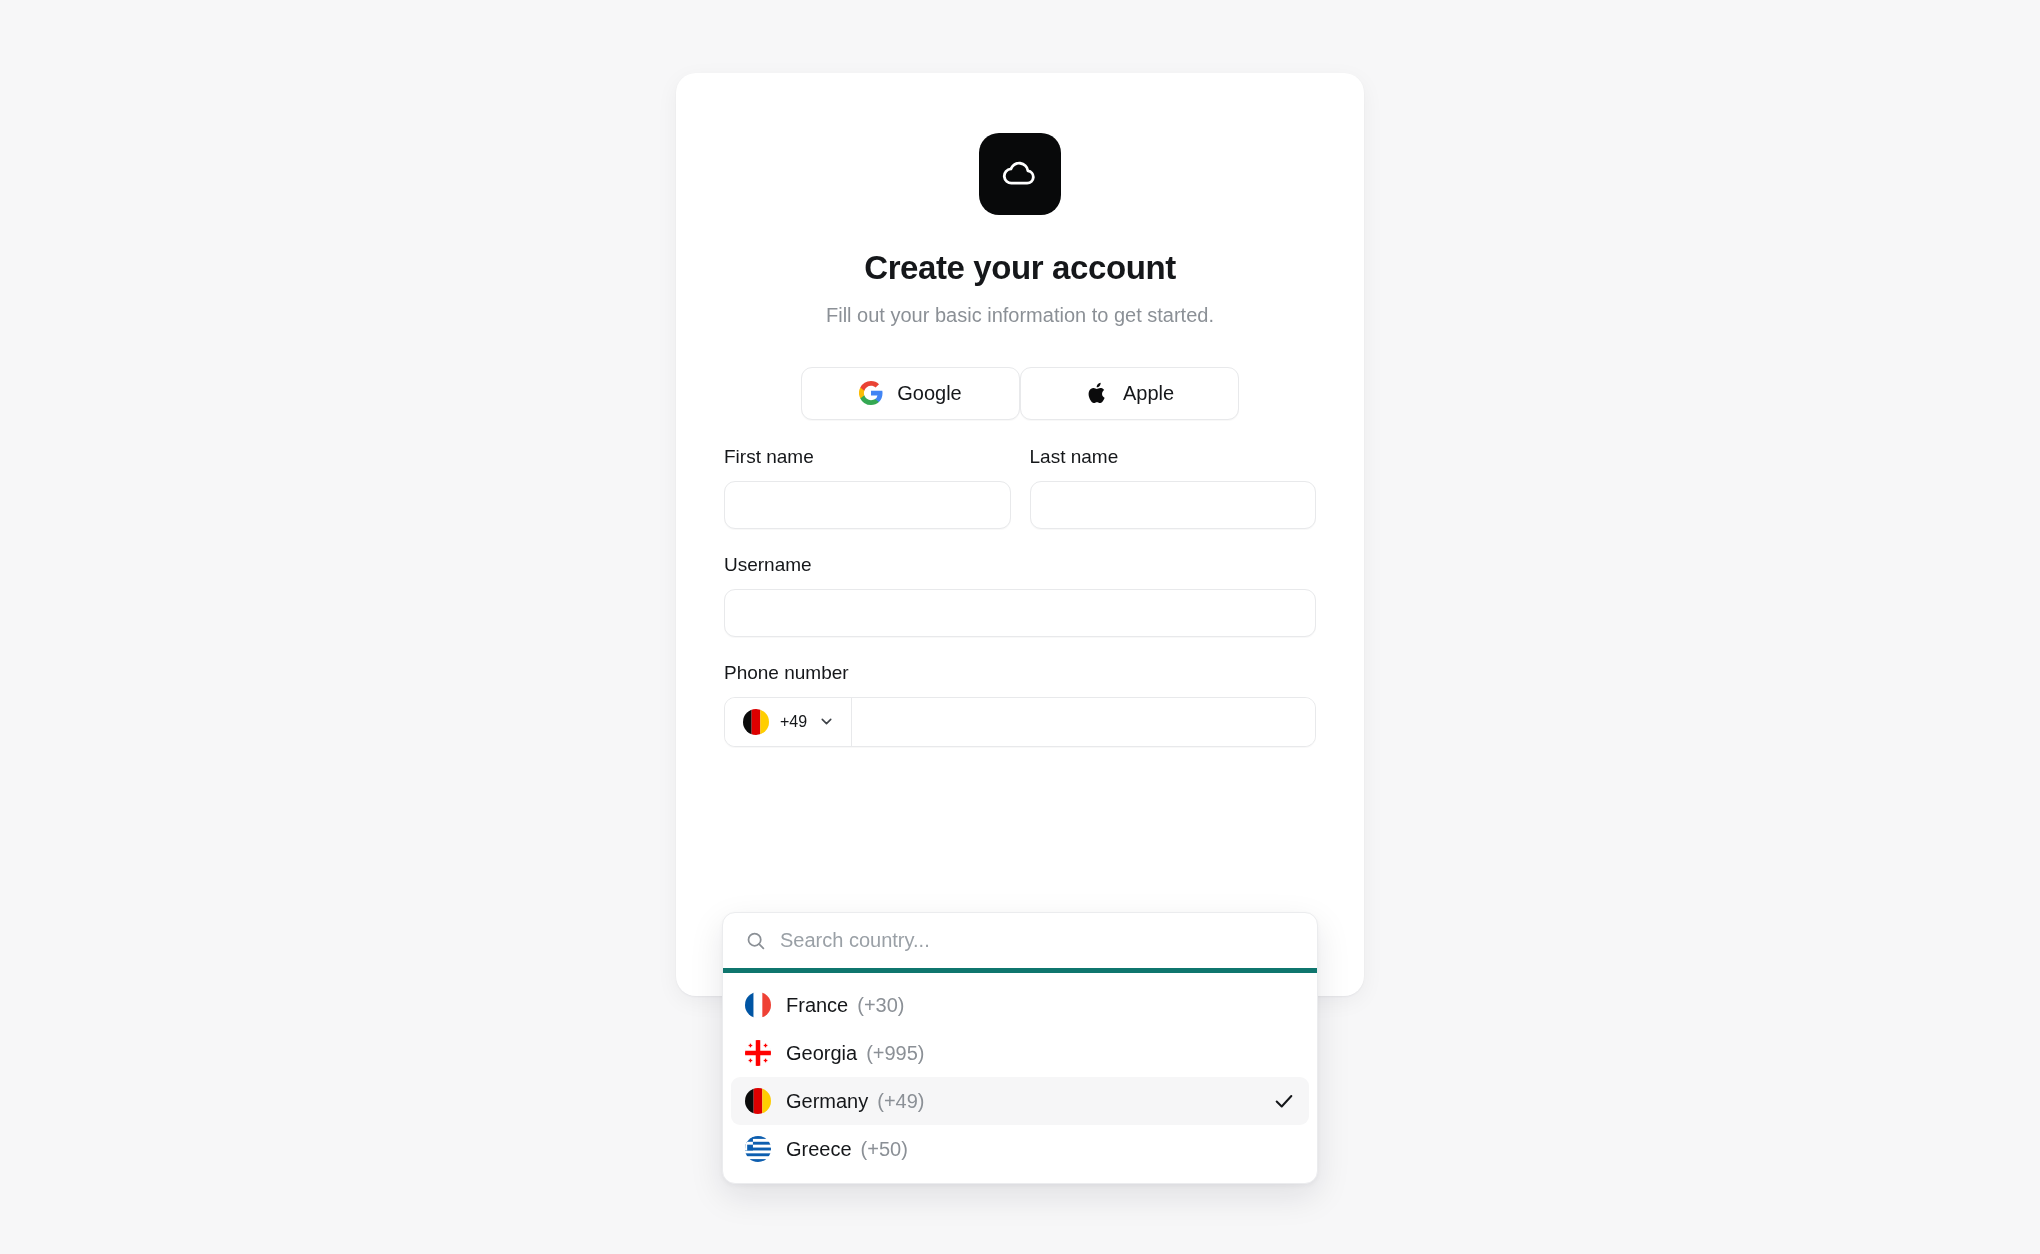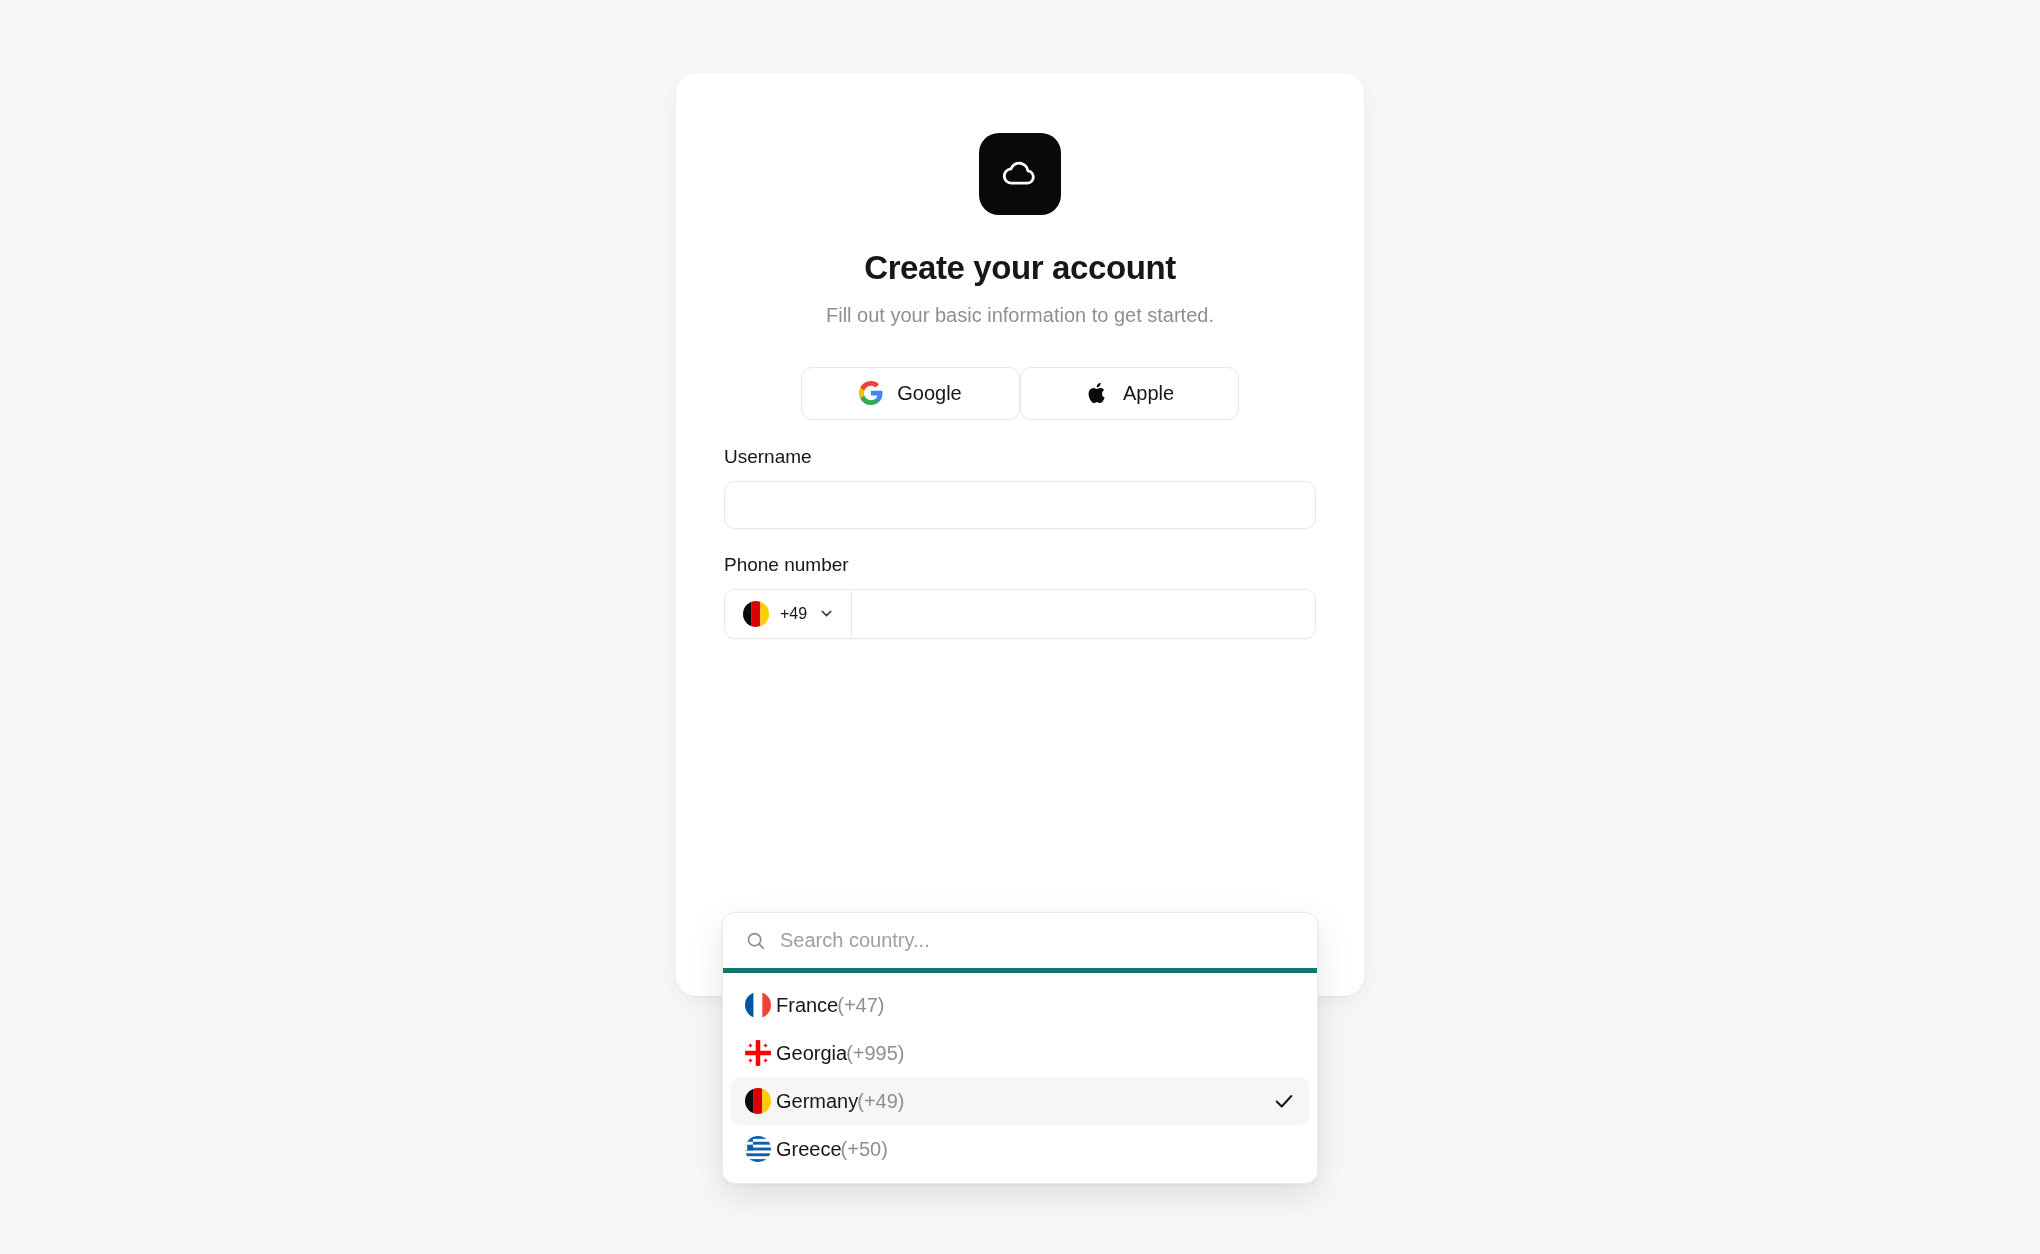--- a/index.html
+++ b/index.html
@@ -229,21 +229,21 @@
     color: #15171a;
     background: transparent;
   }
   .search-input::placeholder { color: #9aa0a6; }
 
   .opt-list { padding: 8px 8px 10px 8px; }
 
   .opt {
     display: flex;
     align-items: center;
-    gap: 5px;
+    gap: 15px;
     height: 48px;
     padding: 0 14px;
     border-radius: 9px;
     cursor: pointer;
   }
   .opt.selected { background: #f6f6f7; }
   .opt .nm {
     font-size: 20px;
     color: #15171a;
   }
@@ -297,20 +297,30 @@
               <path d="M14.6 4.9c.69-.84 1.15-2 1.03-3.16-.99.04-2.19.66-2.9 1.49-.64.74-1.2 1.92-1.05 3.05 1.1.09 2.23-.56 2.92-1.38z"></path>
             </svg>
           </span>
           <span class="lbl">Apple</span>
         </div>
       </div>
 
 
       <div class="form">
 
+        <div class="row2">
+          <div class="col">
+            <label class="field-label">First name</label>
+            <input class="text-input" type="text" placeholder="" style="">
+          </div>
+          <div class="col">
+            <label class="field-label">Last name</label>
+            <input class="text-input" type="text" placeholder="" style="">
+          </div>
+        </div>
 
         <div class="block">
           <label class="field-label">Username</label>
           <input class="text-input" type="text" placeholder="" style="">
         </div>
 
         <div class="block">
           <label class="field-label">Phone number</label>
           <div class="phone-group">
             <div class="country-trigger">
@@ -352,21 +362,21 @@
 
       <div class="opt">
         <span class="flag">
           <svg viewBox="0 0 30 30" preserveAspectRatio="xMidYMid slice">
             <rect x="0" y="0" width="10" height="30" fill="#0055A4"></rect>
             <rect x="10" y="0" width="10" height="30" fill="#ffffff"></rect>
             <rect x="20" y="0" width="10" height="30" fill="#EF4135"></rect>
           </svg>
         </span>
         <span class="nm">France</span>
-        <span class="code">(+47)</span>
+        <span class="code">(+30)</span>
         <span class="spacer"></span>
         <span class="check hidden">
           <svg viewBox="0 0 24 24" fill="none" stroke="#15171a" stroke-width="2.2" stroke-linecap="round" stroke-linejoin="round">
             <polyline points="4 12.5 9.5 18 20 6.5"></polyline>
           </svg>
         </span>
       </div>
 
       <div class="opt">
         <span class="flag">

